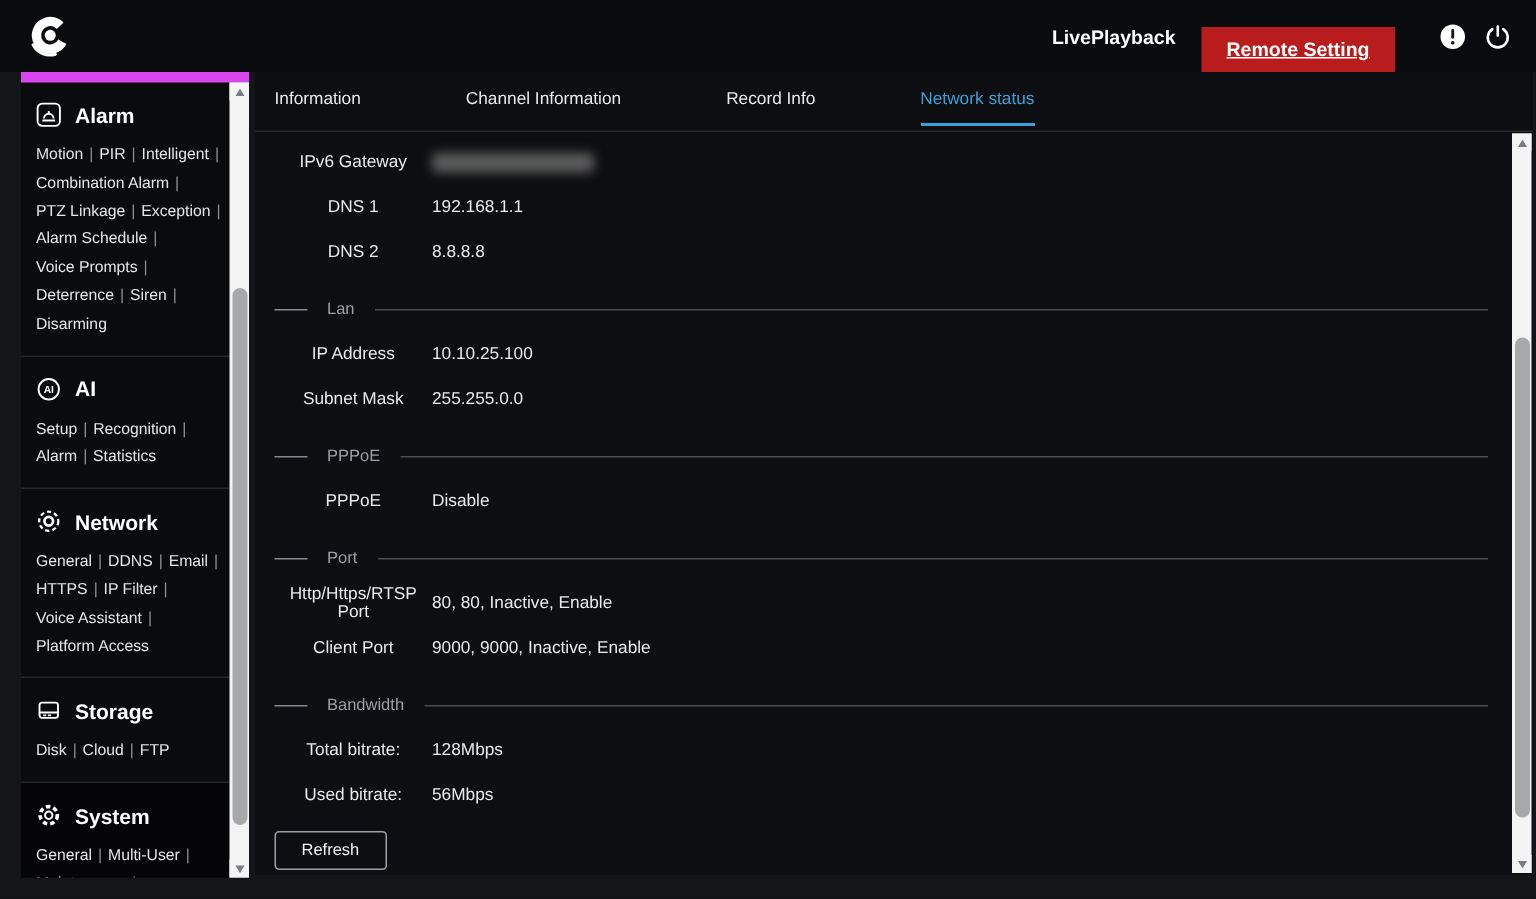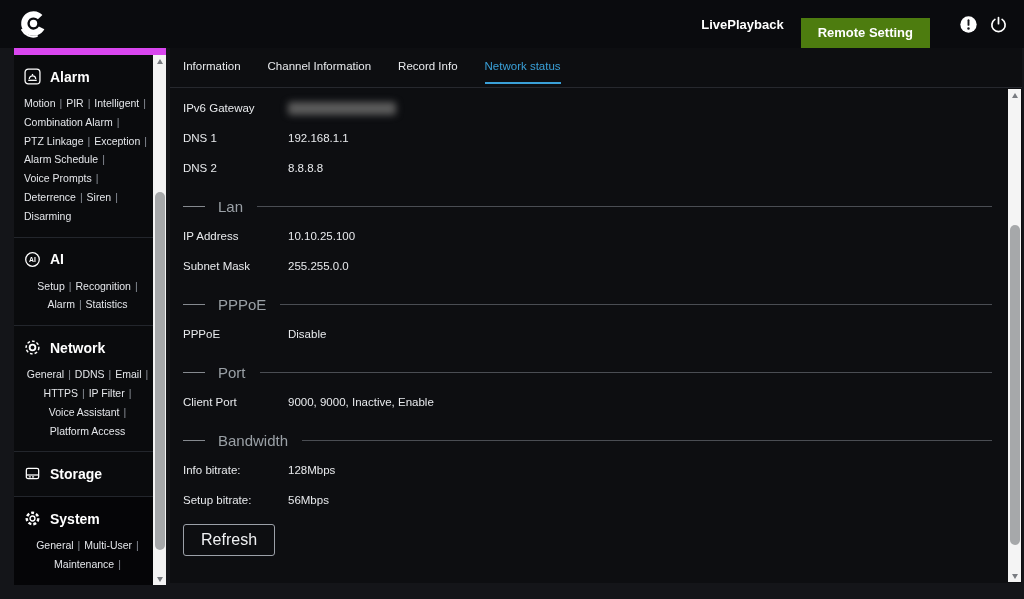--- a/index.html
+++ b/index.html
@@ -32,37 +32,37 @@
     color: #fff; font-size: 27px; font-weight: 600;
     letter-spacing: 0.5px; line-height: 1; margin-top: -4px;
   }
   .nav { margin-left: auto; height: 48px; display: flex; align-items: center; }
   .nav-item {
     color: #fff; font-size: 13px; font-weight: 700;
     margin: 0 0; cursor: pointer; white-space: nowrap;
   }
   .nav-item.nav-active {
     align-self: flex-end;
-    background: #4d7c0f;
+    background: #b91c1c;
     height: 30px; line-height: 30px;
-    padding: 0 17px; margin: 0 0 0 17px;
+    padding: 0 17px; margin: 0 0 0 17px; text-decoration: underline;
   }
   .actions { display: flex; align-items: center; padding: 0 16px 0 18px; }
   .icon-btn { display: flex; margin-left: 11px; cursor: pointer; }
 
   
   .sidebar {
     position: absolute; left: 14px; top: 48px;
     width: 152px; height: 537px;
     background: #0a0b0d;
     border-top: 7px solid #d946ef;
   }
   .side-sections { position: absolute; left: 0; top: 0; right: 13px; bottom: 0; overflow: hidden; }
   .side-section { padding: 6px 0 8px; }
-  .side-section + .side-section { border-top: 1px solid #23262c; text-align: center; }
+  .side-section + .side-section { border-top: 1px solid #23262c; }
   .side-section:last-child { background: #050507; }
   .side-header { display: flex; align-items: center; gap: 9px; padding: 7px 10px 6px; }
   .side-icon { display: flex; width: 17px; height: 17px; align-items: center; justify-content: center; }
   .side-title { color: #fff; font-size: 14px; font-weight: 700; }
   .side-items {
     padding: 3px 1px 3px 10px;
     font-size: 10.5px; line-height: 18.8px; color: #e4e6ea;
   }
   .chunk { white-space: nowrap; margin-right: 1px; }
   .side-link { cursor: pointer; }
@@ -95,46 +95,47 @@
   
   .panel {
     position: absolute; left: 170px; top: 48px;
     width: 852px; height: 535px;
     background: #0d0e11;
   }
   .tabbar {
     display: flex; height: 40px;
     border-bottom: 1px solid #26282e;
     padding-left: 13px;
+    gap: 43px;
   }
   .tab {
     margin-right: 27px; font-size: 11.5px; color: #e8eaed;
     height: 36px; line-height: 36px;
     border-bottom: 2px solid transparent;
     cursor: pointer; white-space: nowrap;
   }
   .tab.tab-active { color: #3aa0d8; border-bottom-color: #3aa0d8; }
 
   .content { padding: 5px 30px 0 13px; }
   .field-row { display: flex; align-items: center; height: 30px; font-size: 11.5px; color: #e8eaed; }
-  .field-label { width: 105px; flex-shrink: 0; }
+  .field-label { width: 105px; flex-shrink: 0; text-align: center; }
   .blur-val {
     display: inline-block; width: 108px; height: 13px;
     background: #5c5c5c; border-radius: 3px; filter: blur(3.5px);
   }
   .divider-row { display: flex; align-items: center; height: 30px; margin-top: 8px; }
   .div-dash { width: 22px; height: 1px; background: #85898f; margin-right: 13px; }
-  .div-label { color: #9aa0a6; font-size: 15px; }
+  .div-label { color: #9aa0a6; font-size: 11px; }
   .div-line { flex: 1; height: 1px; background: #4a4d53; margin-left: 14px; }
 
   .btn-row { padding: 9px 0 0 13px; }
   .refresh {
     background: transparent;
     border: 1px solid #9ba0a8; border-radius: 3px;
-    color: #f0f1f3; font-size: 16px;
+    color: #f0f1f3; font-size: 11px;
     padding: 6px 17px;
     font-family: "Liberation Sans", "DejaVu Sans", sans-serif;
     cursor: pointer;
   }
 </style>
 </head>
 <body>
 
 <div class="viewport">
 
@@ -214,20 +215,21 @@
           <div class="side-header">
             <span class="side-icon">
               <svg width="17" height="17" viewBox="0 0 16 16" fill="none" stroke="#ffffff" stroke-width="1.2">
                 <rect x="2.2" y="3.2" width="11.6" height="9.6" rx="1.6"></rect>
                 <path d="M2.2 9.4h11.6"></path>
                 <path d="M5 11.2h1M8 11.2h1" stroke-linecap="round"></path>
               </svg>
             </span>
             <span class="side-title">Storage</span>
           </div>
+          <div class="side-items"><span class="chunk"><span class="side-link">Disk</span><span class="pipe">|</span></span> <span class="chunk"><span class="side-link">Cloud</span><span class="pipe">|</span></span> <span class="chunk"><span class="side-link">FTP</span></span> </div>
         </div>
         <div class="side-section">
           <div class="side-header">
             <span class="side-icon">
               <svg width="17" height="17" viewBox="0 0 16 16" fill="none" stroke="#ffffff">
                 <circle cx="8" cy="8" r="5.4" stroke-width="2.3" stroke-dasharray="2.8 1.9"></circle>
                 <circle cx="8" cy="8" r="2.3" stroke-width="1.3"></circle>
               </svg>
             </span>
             <span class="side-title">System</span>
@@ -283,34 +285,38 @@
         <div class="field-row">
           <span class="field-label">PPPoE</span>
           <span class="field-value">Disable</span>
         </div>
         <div class="divider-row">
           <span class="div-dash"></span>
           <span class="div-label">Port</span>
           <span class="div-line"></span>
         </div>
         <div class="field-row">
+          <span class="field-label">Http/Https/RTSP Port</span>
+          <span class="field-value">80, 80, Inactive, Enable</span>
+        </div>
+        <div class="field-row">
           <span class="field-label">Client Port</span>
           <span class="field-value">9000, 9000, Inactive, Enable</span>
         </div>
         <div class="divider-row">
           <span class="div-dash"></span>
           <span class="div-label">Bandwidth</span>
           <span class="div-line"></span>
         </div>
         <div class="field-row">
-          <span class="field-label">Info bitrate:</span>
+          <span class="field-label">Total bitrate:</span>
           <span class="field-value">128Mbps</span>
         </div>
         <div class="field-row">
-          <span class="field-label">Setup bitrate:</span>
+          <span class="field-label">Used bitrate:</span>
           <span class="field-value">56Mbps</span>
         </div>
       </div>
     <div class="btn-row">
       <button class="refresh">Refresh</button>
     </div>
     <div class="mscroll">
       <div class="sb-arrow up"></div>
       <div class="sb-thumb" style="top:136px;height:320px;"></div>
       <div class="sb-arrow down"></div>

